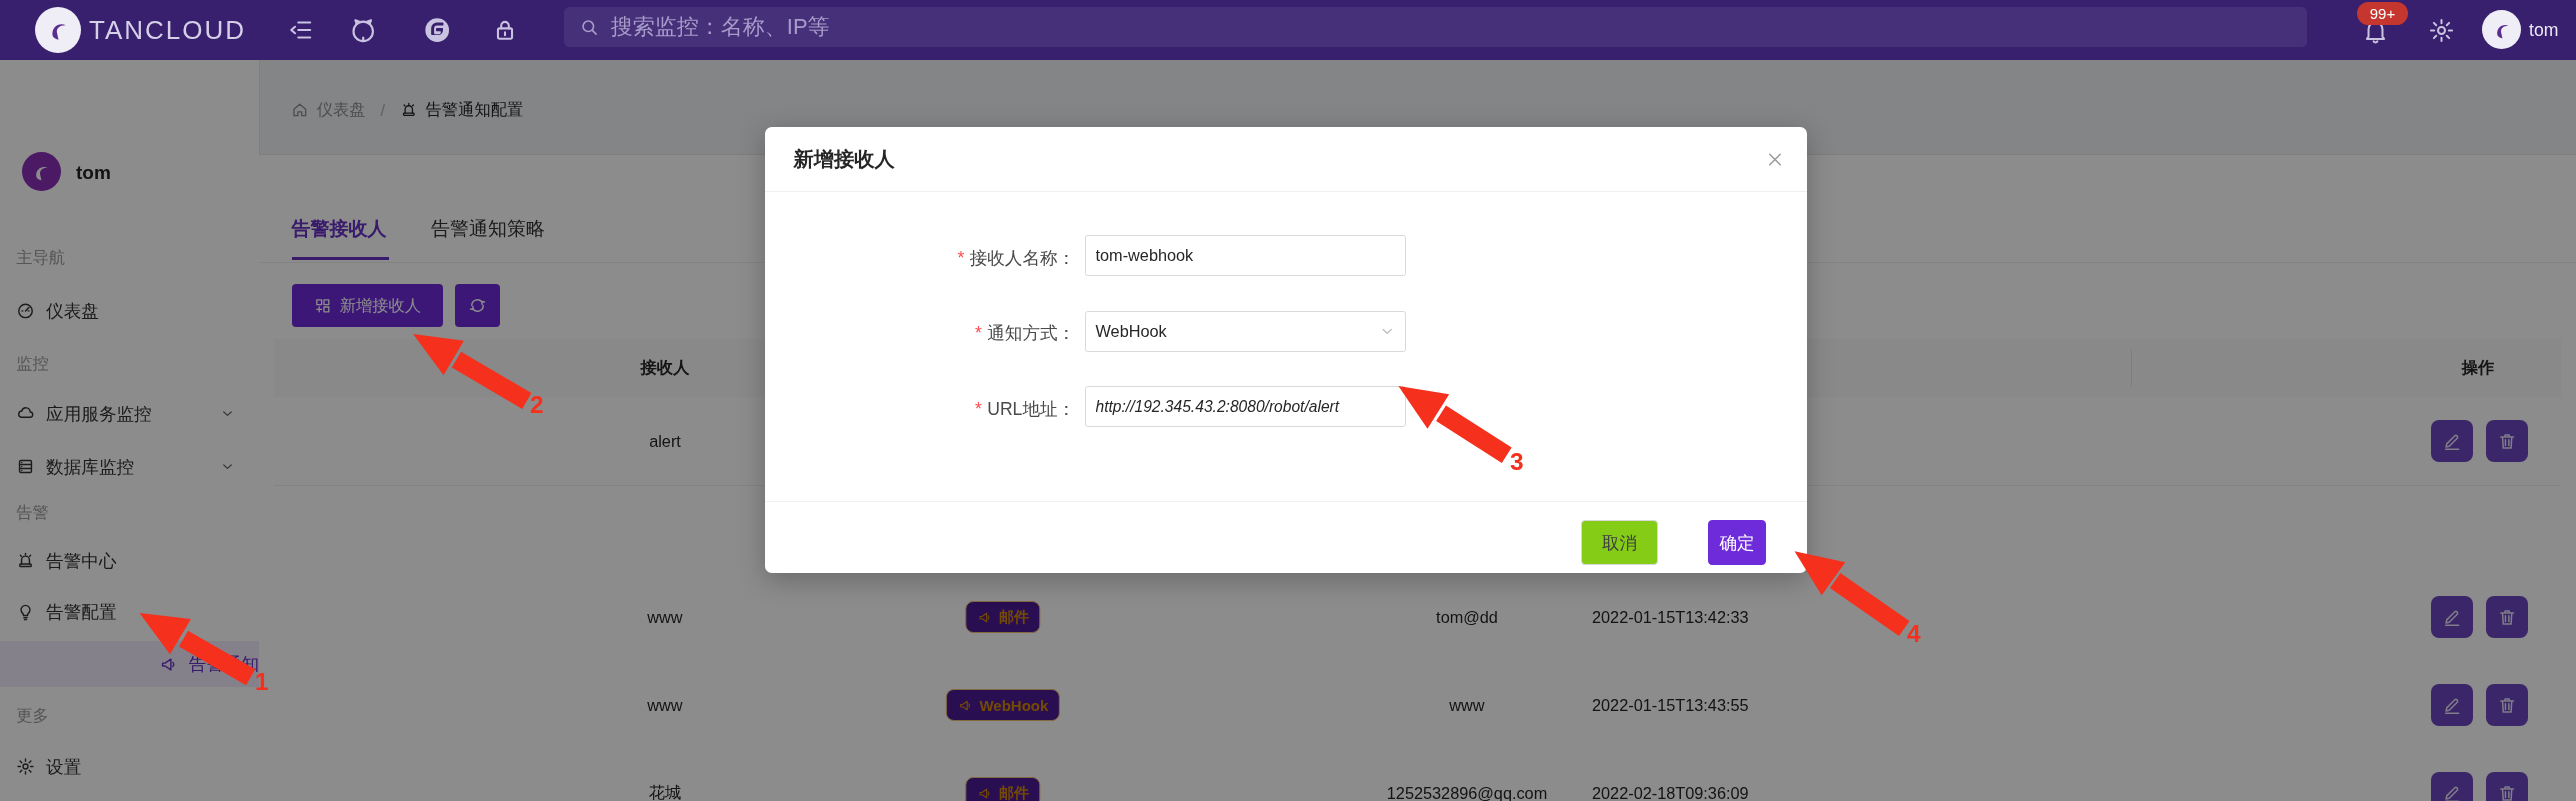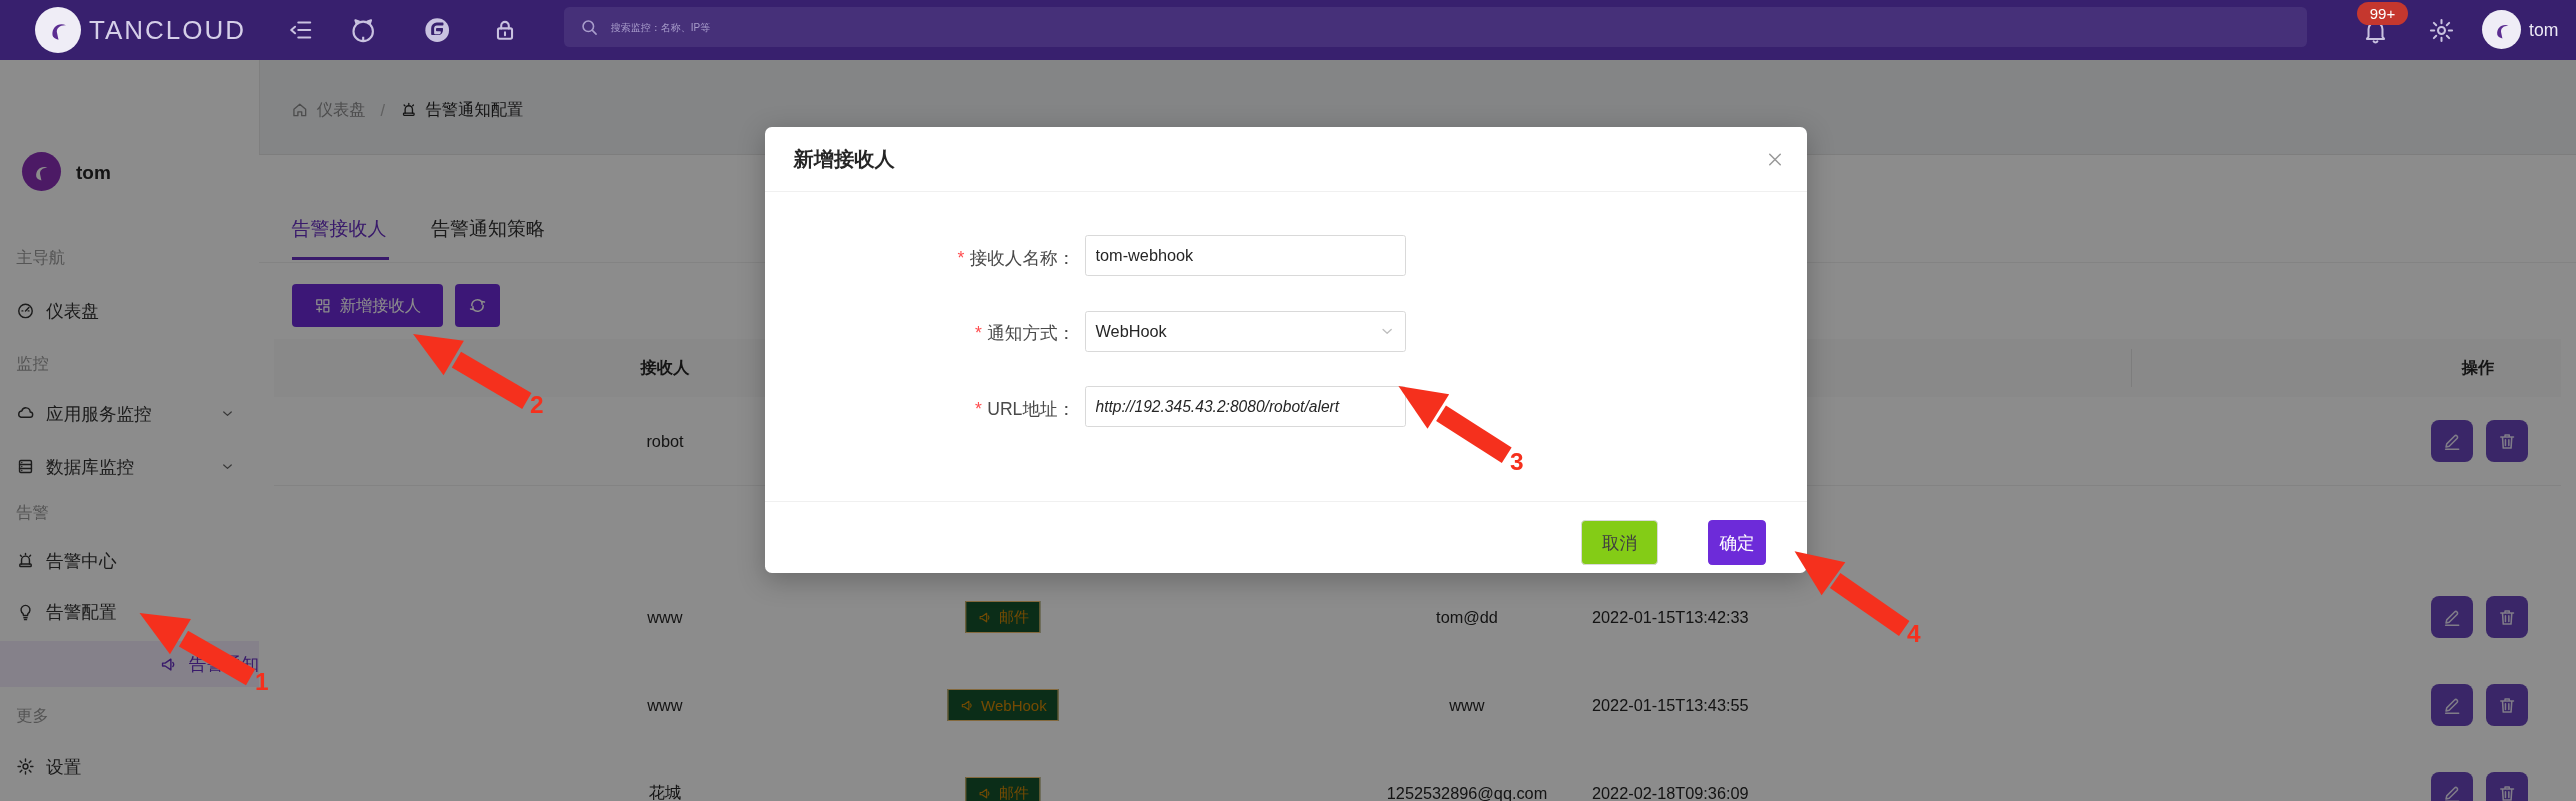--- a/index.html
+++ b/index.html
@@ -12,21 +12,21 @@
   #topnav{left:0;top:0;width:2576px;height:60px;background:#38206e;z-index:10;}
   .nav-logo-circle{left:35px;top:6.8px;width:46px;height:46px;border-radius:50%;background:#efedf6;
                    display:flex;align-items:center;justify-content:center;}
   .brand{left:89px;top:0;height:60px;display:flex;align-items:center;font-size:26px;
          letter-spacing:2px;color:#d5cfe8;font-weight:400;}
   .nav-ic{top:0;height:60px;display:flex;align-items:center;color:#c9c2e0;}
   #nav-search{left:564px;top:7.4px;width:1743px;height:40px;background:#463079;border-radius:5.4px;
               display:flex;align-items:center;padding:0;}
   #nav-search svg{margin-left:15px;}
   #nav-search input{flex:1;background:transparent;border:none;outline:none;color:#cfc8e4;
-                    font-size:10px;margin-left:9.5px;font-family:inherit;}
+                    font-size:22px;margin-left:9.5px;font-family:inherit;}
   #nav-search input::placeholder{color:#a89ccb;}
   .badge{left:2357px;top:2px;min-width:51px;height:23px;background:#c5372e;border-radius:11.5px;
          color:#fff;font-size:15px;display:flex;align-items:center;justify-content:center;z-index:12;}
   .nav-user-name{color:#edeaf6;font-size:17.6px;}
   .nav-avatar{left:2482px;top:10.2px;width:39px;height:39px;border-radius:50%;background:#efedf6;
               display:flex;align-items:center;justify-content:center;}
 
   
   #sidebar{left:0;top:60px;width:259px;height:742px;background:#fff;border-right:0.7px solid #e8e8e8;}
   .sb-avatar{left:21.7px;top:92px;width:39px;height:39px;border-radius:50%;background:#8a30b8;
@@ -37,35 +37,35 @@
   .sb-item .ic{margin-left:16.3px;width:19px;display:flex;}
   .sb-item .lb{margin-left:10.8px;}
   .sb-item .chev{position:absolute;right:24.4px;display:flex;color:#666;}
   .sb-item.active{background:#f2ecfb;color:#6930c3;justify-content:flex-end;}
   .sb-item.active .ic{color:#6930c3;}
 
   
   .crumb-txt{font-size:16.3px;}
   #card{left:259px;top:154px;width:2317px;height:647px;background:#fff;border-top:0.7px solid #e4e4e4;}
   .tab{font-size:19px;}
-  .tab.active{color:#6930c3;font-weight:normal;}
+  .tab.active{color:#6930c3;font-weight:bold;}
   .tab.idle{color:#333;}
   .tab-underline{left:32.5px;top:102px;width:97px;height:3.4px;background:#6930c3;}
   .tabbar-border{left:0;top:107px;width:2317px;height:0.7px;background:#efefef;}
   .btn-primary{background:#6d2bd9;color:#fff;border:none;border-radius:4.1px;font-size:16.3px;
                display:flex;align-items:center;justify-content:center;gap:8.1px;font-family:inherit;}
   .thead{left:15px;top:184px;width:2287px;height:58px;background:#fafafa;border-bottom:0.7px solid #efefef;}
   .th{position:absolute;top:0;height:58px;display:flex;align-items:center;justify-content:center;
       transform:translateX(-50%);font-size:16.3px;font-weight:bold;color:#262626;}
   .th-div{position:absolute;top:9.5px;width:0.7px;height:38px;background:#e3e3e3;}
   .t-row{left:15px;width:2287px;height:88px;border-bottom:0.7px solid #efefef;background:#fff;}
   .cell{position:absolute;top:0;height:88px;display:flex;align-items:center;font-size:16.3px;color:#262626;}
   .cell.ctr{transform:translateX(-50%);}
   .tag{display:inline-flex;align-items:center;gap:6.8px;height:30px;padding:0 10.8px;border:0.7px solid #f0c070;
-       background:#14532d;color:#d48806;font-size:15px;border-radius:0;}
+       background:#4c1d95;color:#d48806;font-size:15px;border-radius:8px;font-weight:bold;}
   .act-btn{position:absolute;top:23px;width:42px;height:42px;border-radius:8.1px;background:#6a46be;
            border:none;display:flex;align-items:center;justify-content:center;color:#e9e2f8;}
 
   
   #mask{left:0;top:60px;width:2576px;height:742px;background:rgba(0,0,0,0.45);z-index:40;}
   #modal{left:765px;top:127px;width:1042px;height:446px;background:#fff;border-radius:6.8px;
          box-shadow:0 6.8px 27px rgba(0,0,0,.25);z-index:50;}
   #modal .m-close{left:995px;top:17.6px;width:30px;height:30px;display:flex;align-items:center;
                   justify-content:center;color:#999;background:none;border:none;}
   .m-hline{left:0;width:1042px;height:0.7px;background:#f0f0f0;}
@@ -346,21 +346,21 @@
       <span class="th" style="left:391px">接收人</span>
       <span class="th" style="left:729px">通知方式</span>
       <span class="th" style="left:1193px"></span>
       <span class="th" style="left:1644px"></span>
       <span class="th" style="left:2204px">操作</span>
       <span class="th-div" style="left:502px"></span>
       <span class="th-div" style="left:1857px"></span>
     </div>
 
     <div class="abs t-row" style="top:242px">
-      <span class="cell ctr" style="left:391px">robot</span>
+      <span class="cell ctr" style="left:391px">alert</span>
       <span class="cell ctr" style="left:729px">
         <span class="tag">
             <svg class="icn" width="15" height="15" viewBox="0 0 22 22">
               <use href="#i-megaphone"></use>
             </svg>
             <span>邮件</span>
           </span>
         </span>
       <span class="cell ctr" style="left:1193px"></span>
       <span class="cell" style="left:1318px"></span>

